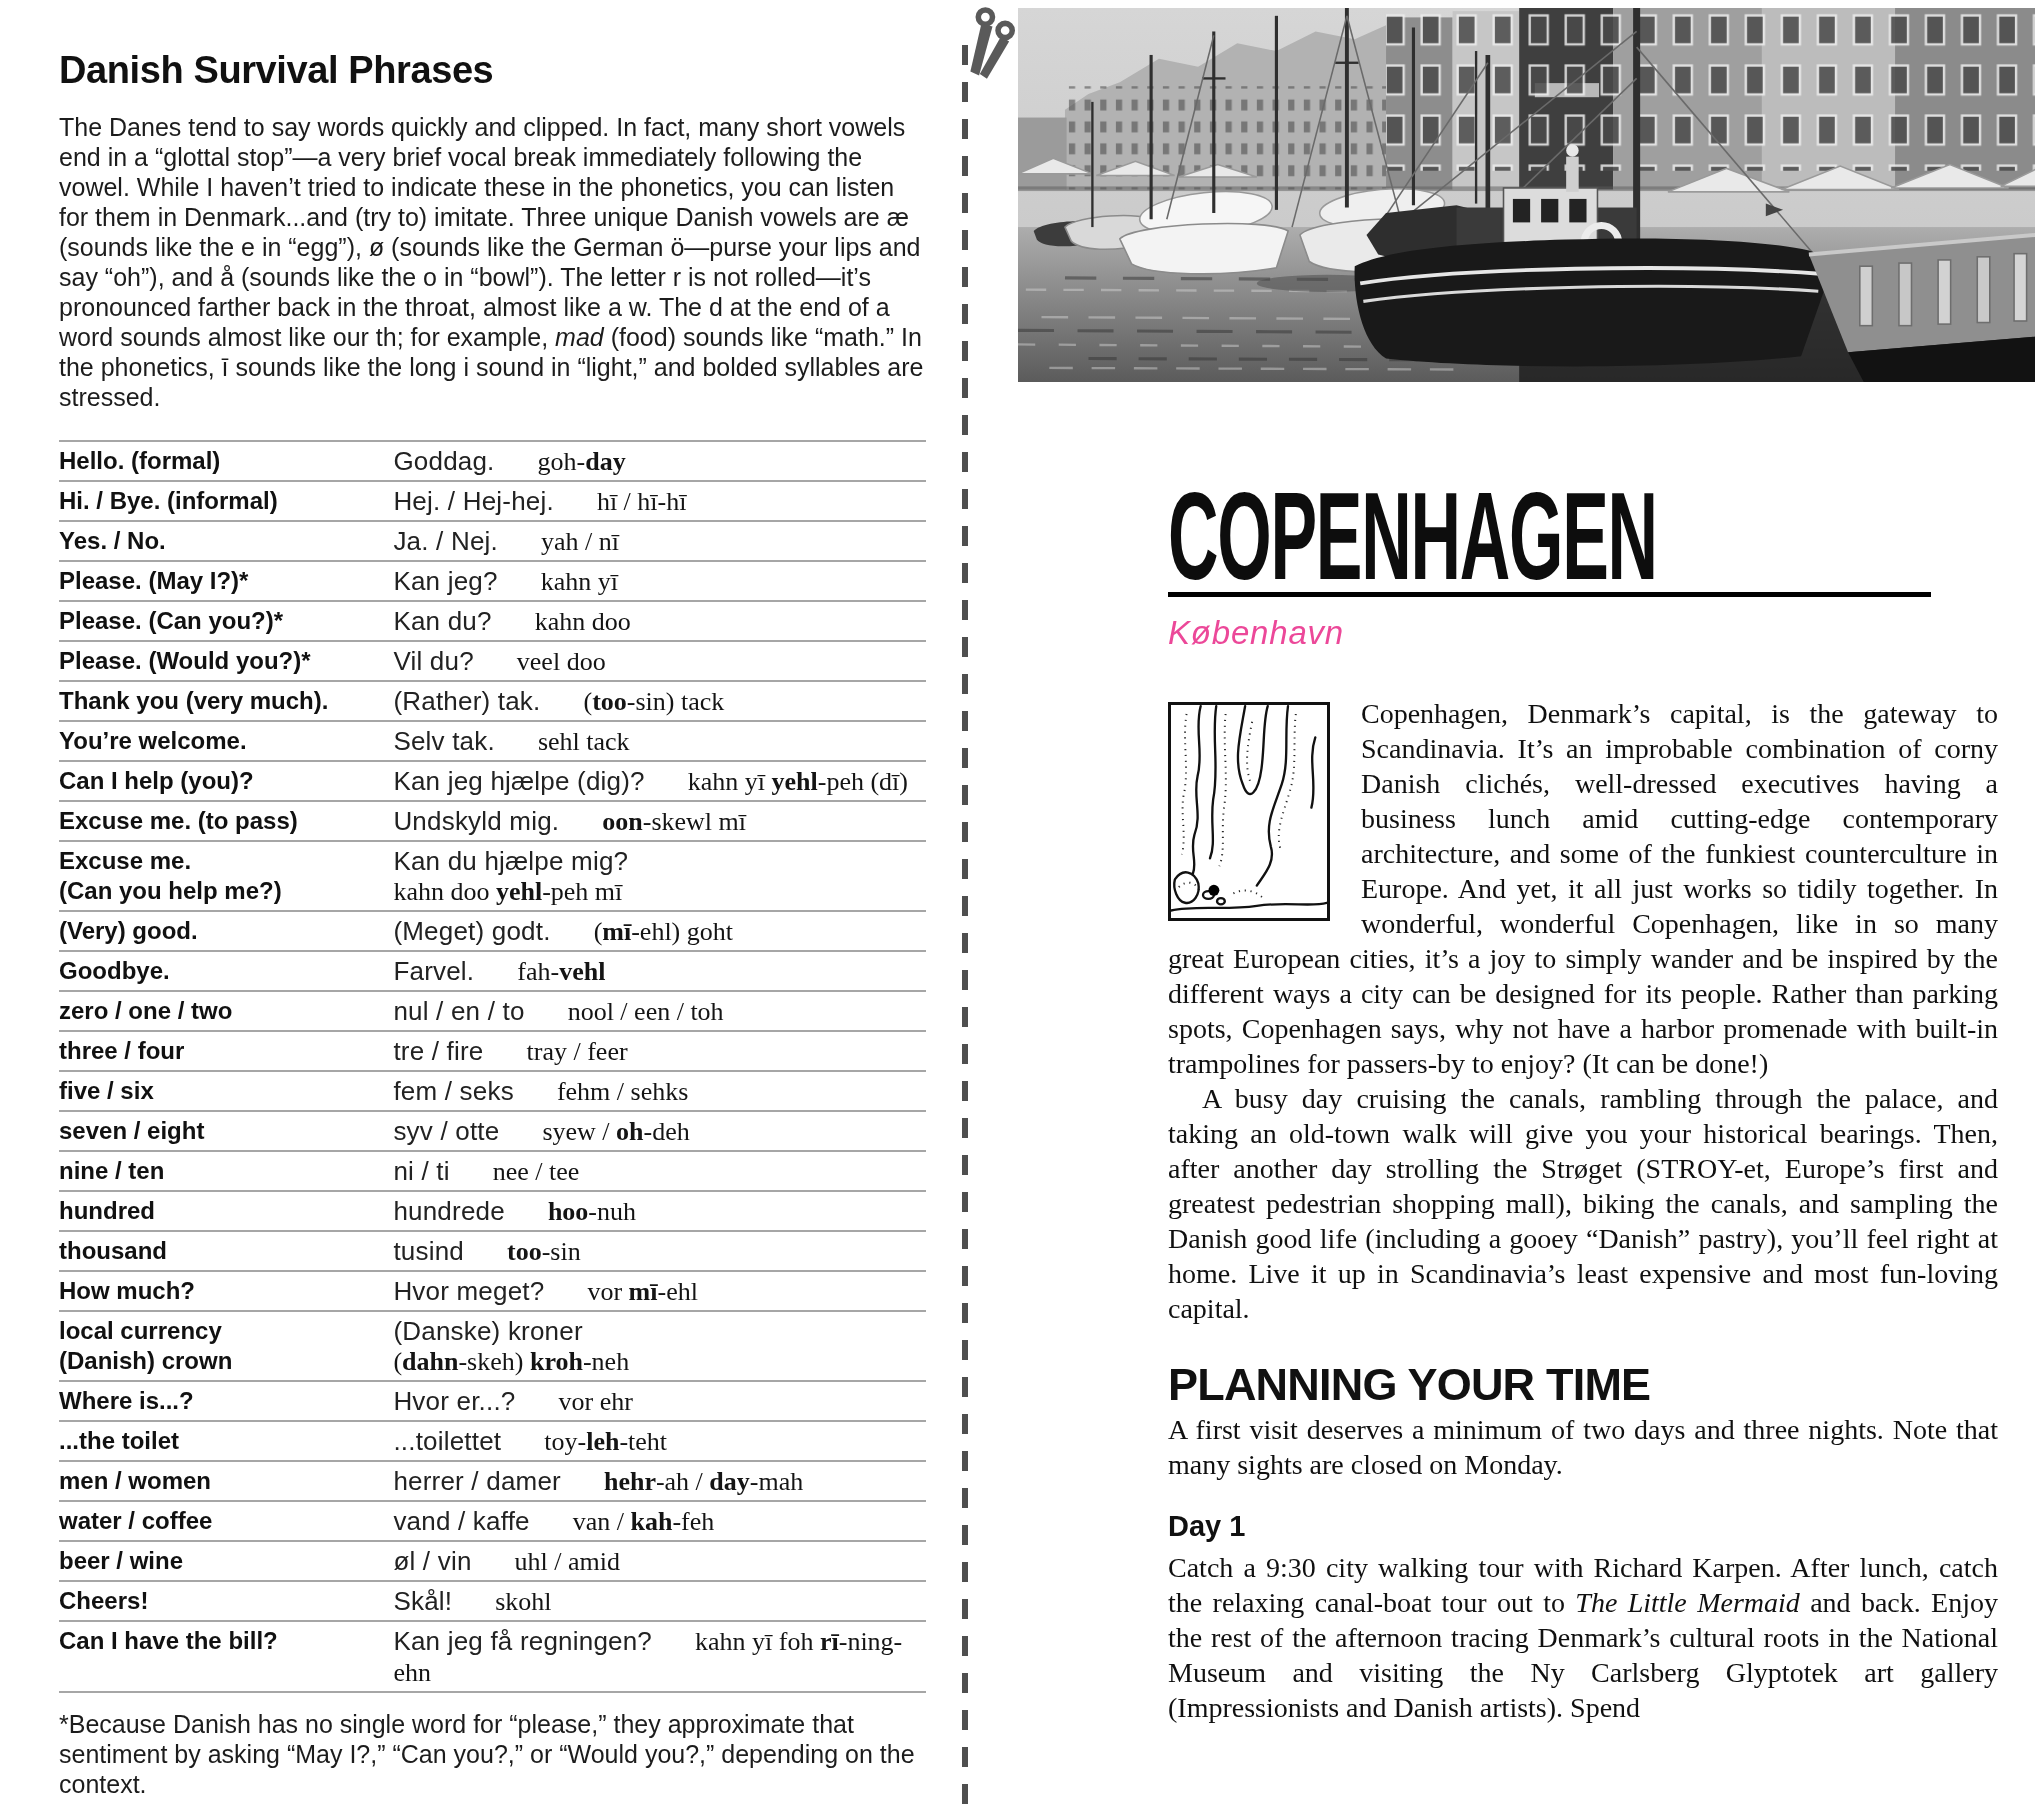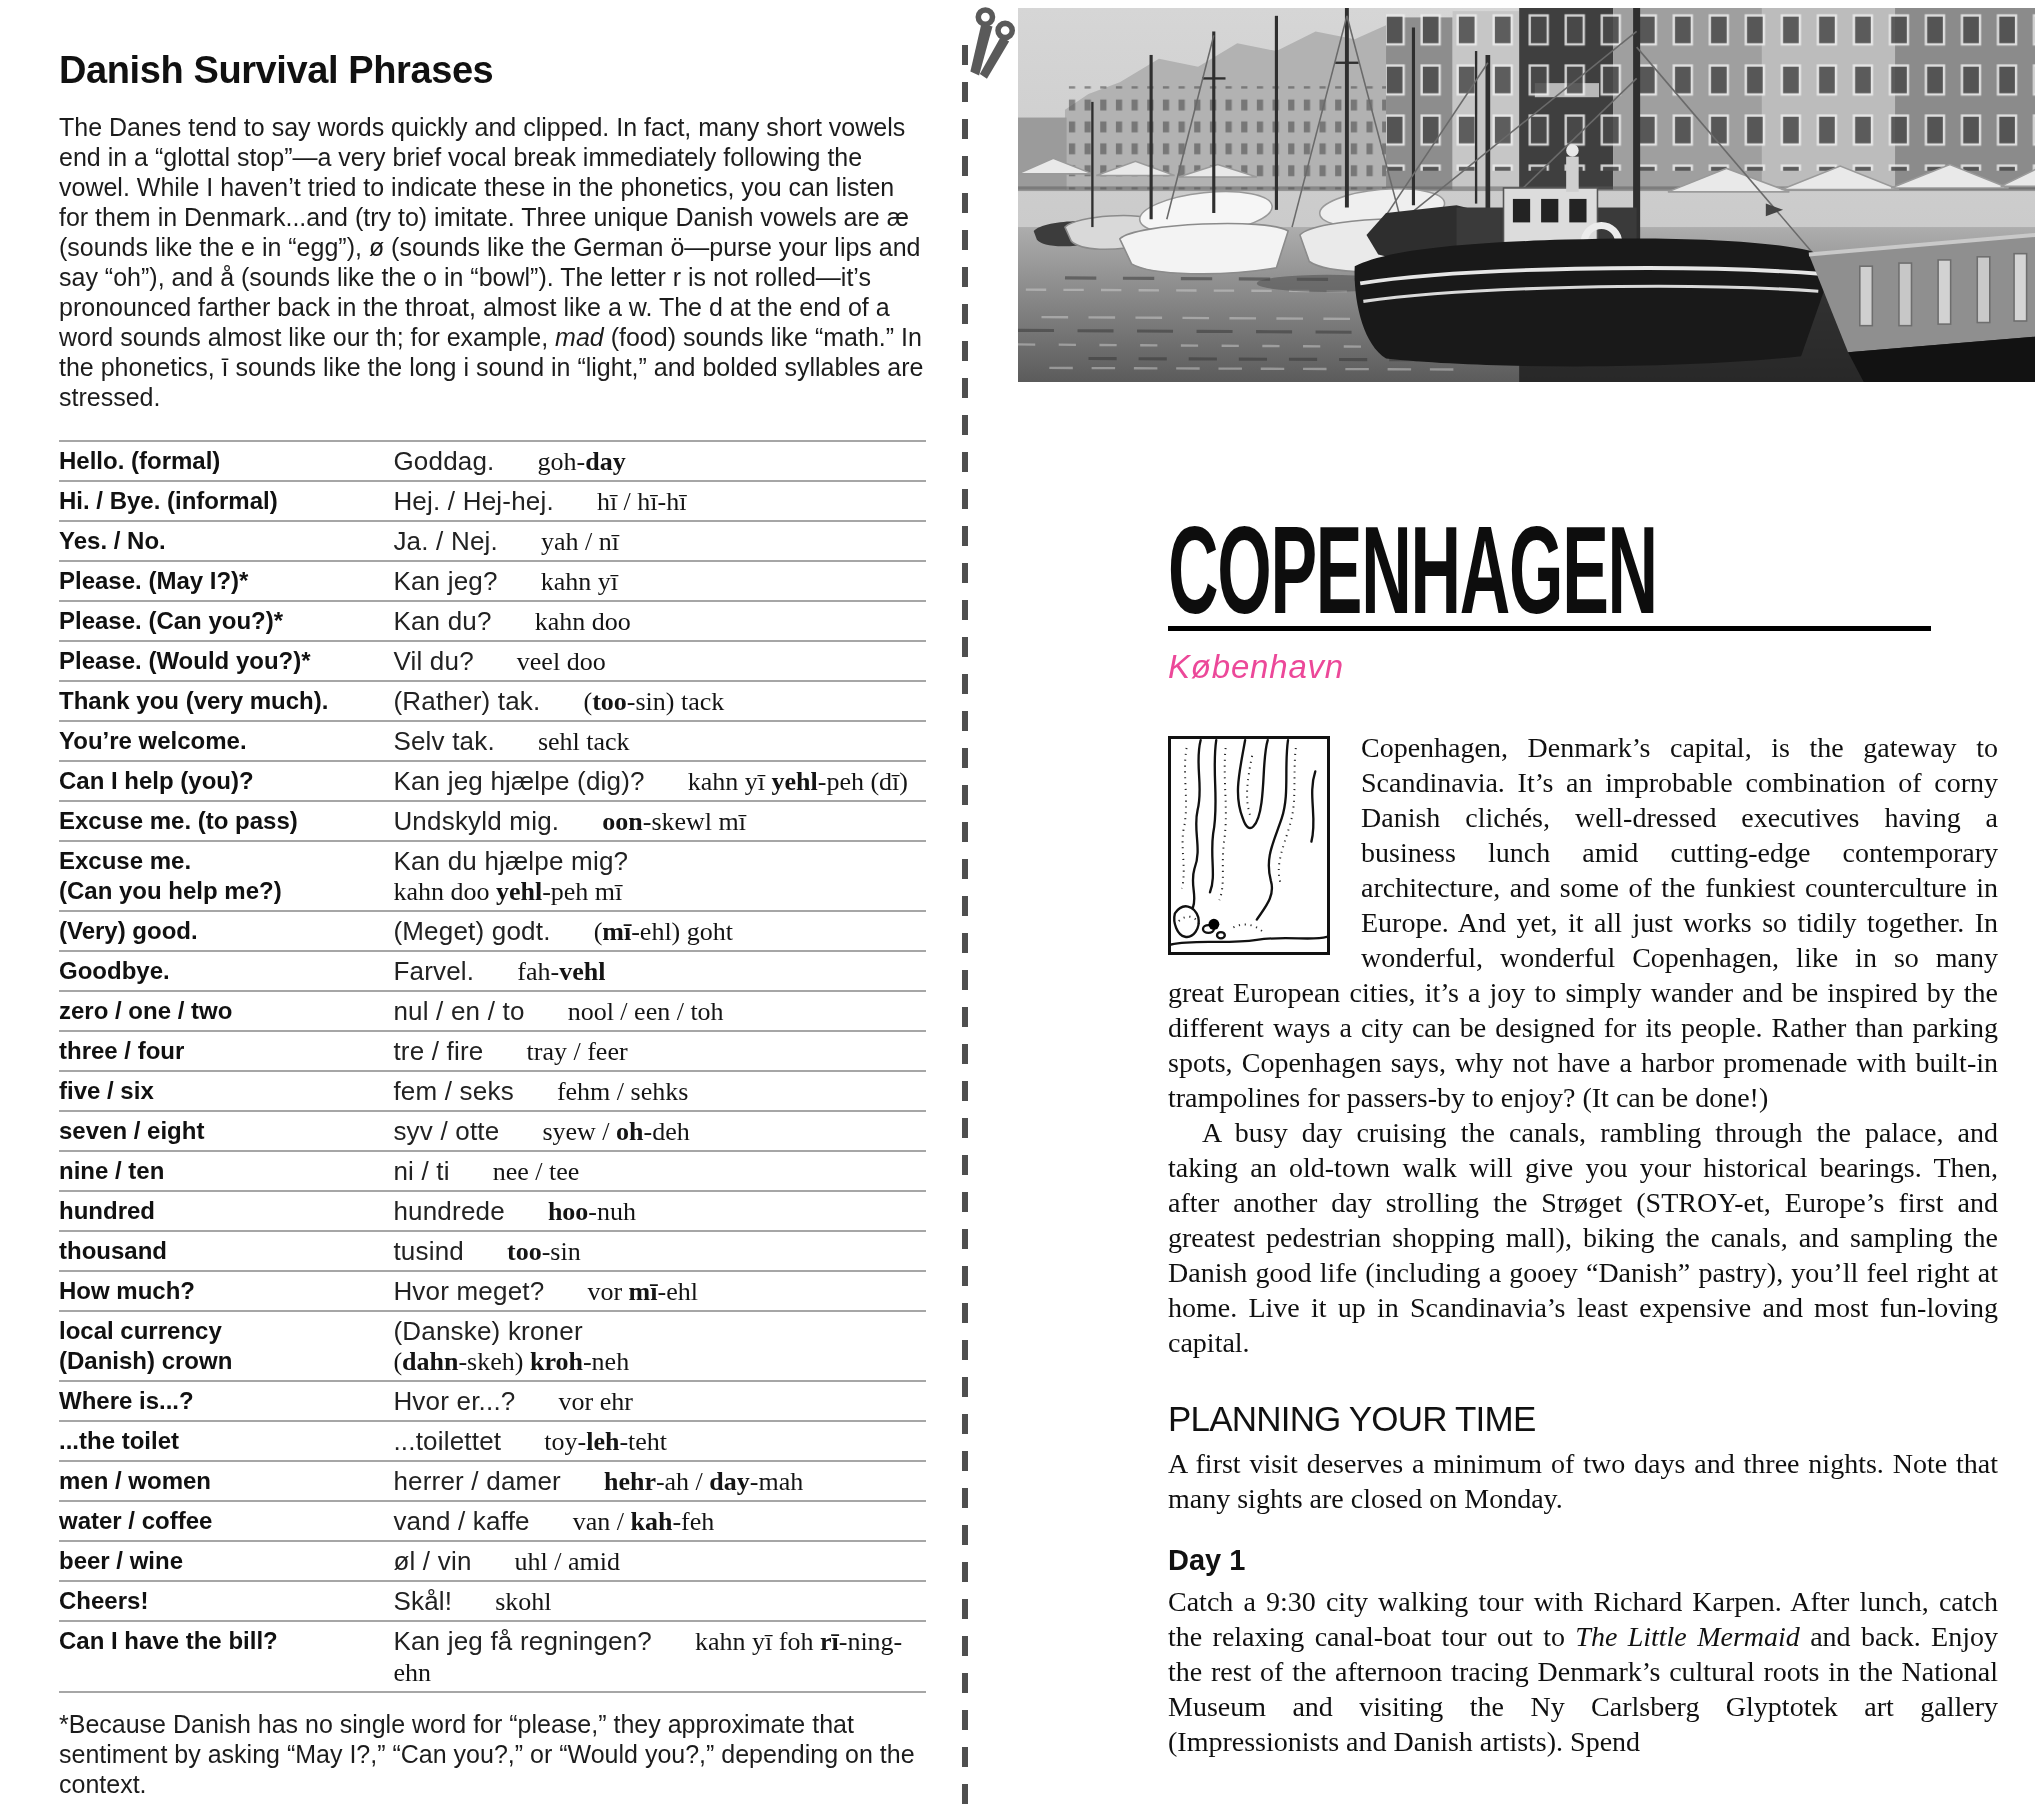--- a/index.html
+++ b/index.html
@@ -22,33 +22,33 @@
   
   .cutline{position:absolute;left:962px;top:45px;width:5.5px;height:1764px;
     background:repeating-linear-gradient(180deg,#4f4f4f 0 20.4px,transparent 20.4px 37px);}
   .scissors{position:absolute;left:968px;top:6.3px;width:49px;height:75px;}
 
   
   .photo{position:absolute;left:1018px;top:7.8px;width:1018px;height:374px;background:#c9c9c9;}
   .photo svg{display:block;width:100%;height:100%;}
 
   
-  .right-page{position:absolute;left:1168px;top:518px;width:830px;}
+  .right-page{position:absolute;left:1168px;top:484px;width:830px;}
   .chapter-title{height:103px;overflow:visible;white-space:nowrap;}
   .squeeze{display:inline-block;font-weight:bold;font-size:125px;line-height:103px;
     letter-spacing:-2.3px;transform:scaleX(0.56);transform-origin:0 100%;color:#0d0d0d;}
   .chapter-rule{width:763px;height:5.5px;background:#000;margin-top:4.7px;}
   .chapter-sub{font-style:italic;font-size:33px;letter-spacing:0.8px;color:#ec4899;margin-top:17px;}
   .rbody{margin-top:44px;font-family:"Liberation Serif",serif;font-size:28px;line-height:35px;
     text-align:justify;color:#101010;}
   .rbody p{margin:0;}
   .rbody p.indent{text-indent:34px;}
   .mapbox{float:left;width:156px;height:213px;border:3.1px solid #111;margin:6.3px 31px 6.3px 0;background:#fff;}
   .mapbox svg{display:block;width:100%;height:100%;}
-  .h-planning{font-family:"Liberation Sans",sans-serif;font-weight:normal;font-size:35px;
+  .h-planning{font-family:"Liberation Sans",sans-serif;font-weight:bold;font-size:45px;
     letter-spacing:-0.8px;color:#111;margin:41px 0 9.4px 0;}
   .h-day{font-family:"Liberation Sans",sans-serif;font-weight:bold;font-size:29px;color:#111;margin:27px 0 6.3px 0;}
 </style>
 </head>
 <body>
 
 <div class="left-page">
   <h1 class="lp-title">Danish Survival Phrases</h1>
   <p class="lp-intro">The Danes tend to say words quickly and clipped. In fact, many short vowels end in a “glottal stop”—a very brief vocal break immediately following the vowel. While I haven’t tried to indicate these in the phonetics, you can listen for them in Denmark...and (try to) imitate.  Three unique Danish vowels are æ (sounds like the e in “egg”), ø (sounds like the German ö—purse your lips and say “oh”), and å (sounds like the o in “bowl”). The letter r is not rolled—it’s pronounced farther back in the throat, almost like a w. The d at the end of a word sounds almost like our th; for example, <i>mad</i> (food) sounds like “math.” In the phonetics, ī sounds like the long i sound in “light,” and bolded syllables are stressed.</p>
   <div class="ptable">

